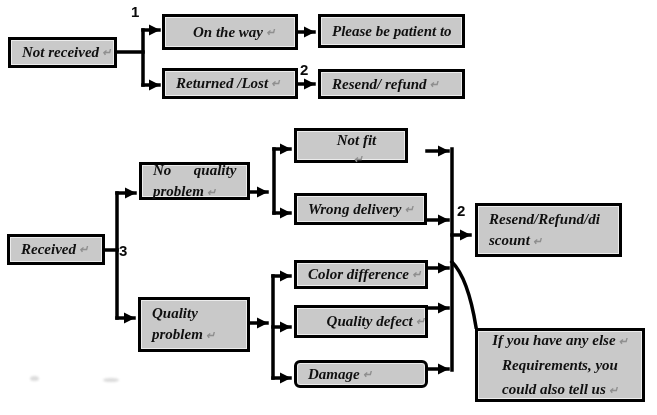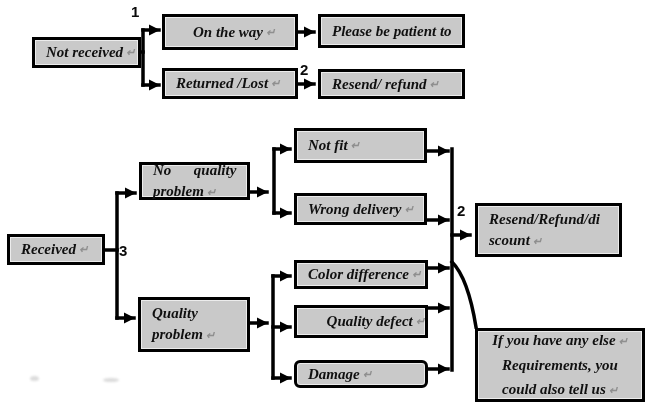--- a/index.html
+++ b/index.html
@@ -59,21 +59,21 @@
     <path d="M452,149 V370"></path>
     <path d="M452,235 H470" marker-end="url(#arr)"></path>
     <path d="M452,262 C462,272 470,290 476,327"></path>
   </svg>
 
   <div class="num" style="left:131px;top:3px;">1</div>
   <div class="num" style="left:300px;top:61px;">2</div>
   <div class="num" style="left:119px;top:242px;">3</div>
   <div class="num" style="left:457px;top:202px;">2</div>
 
-  <div class="node" style="left:8px;top:37px;width:109px;height:31px;margin-left:24px;">
+  <div class="node" style="left:8px;top:37px;width:109px;height:31px;">
     <span>Not received</span>
       <span class="ret">↵</span>
   </div>
 
   <div class="node" style="left:162px;top:14px;width:136px;height:36px;padding-left:28px;">
     <span>On the way</span>
       <span class="ret">↵</span>
   </div>
 
   <div class="node" style="left:318px;top:14px;width:147px;height:34px;">
@@ -98,21 +98,21 @@
   <div class="node col" style="left:139px;top:162px;width:111px;height:38px;">
     <div class="ln"><span class="pre">No      quality</span></div>
     <div class="ln"><span>problem</span><span class="ret">↵</span></div>
   </div>
 
   <div class="node col" style="left:138px;top:297px;width:112px;height:55px;">
     <div class="ln"><span>Quality</span></div>
     <div class="ln"><span>problem</span><span class="ret">↵</span></div>
   </div>
 
-  <div class="node" style="left:294px;top:128px;width:133px;height:35px;">
+  <div class="node" style="left:294px;top:128px;width:114px;height:35px;flex-direction:column;">
     <span>Not fit</span>
       <span class="ret">↵</span>
   </div>
 
   <div class="node" style="left:294px;top:193px;width:133px;height:32px;">
     <span>Wrong delivery</span>
       <span class="ret">↵</span>
   </div>
 
   <div class="node" style="left:294px;top:260px;width:134px;height:29px;">

